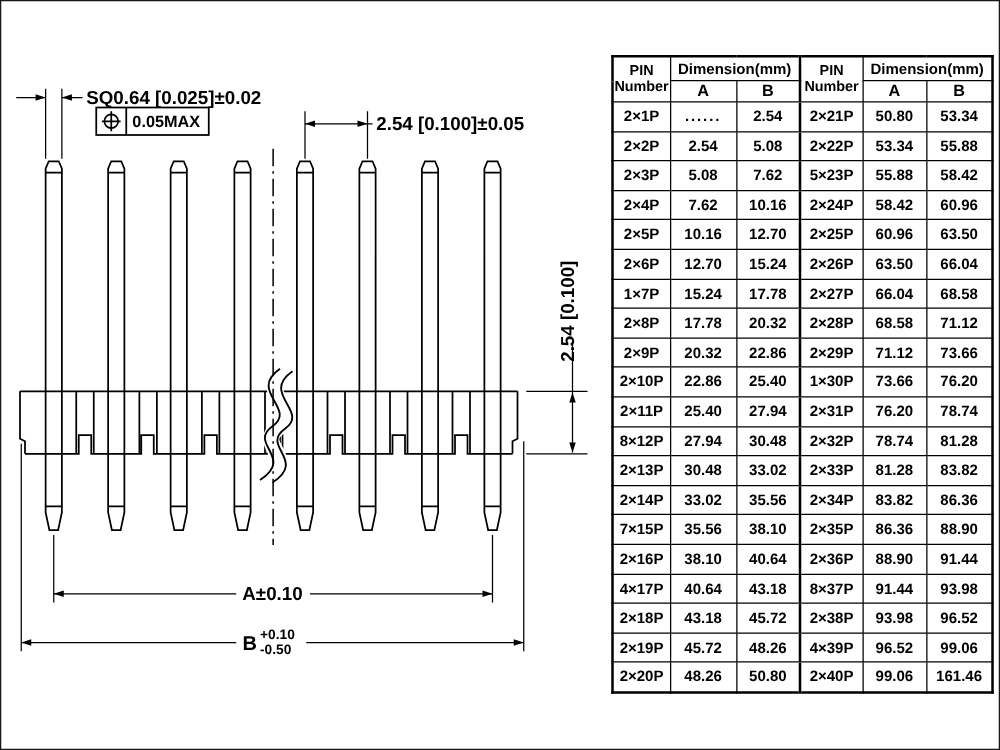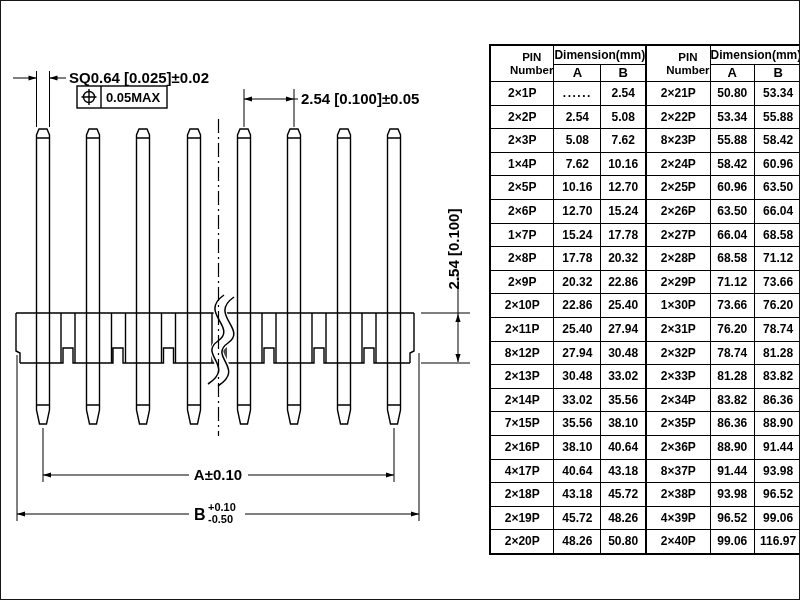--- a/index.html
+++ b/index.html
@@ -18,21 +18,21 @@
     font-weight:bold;font-size:12px;
     border:2px solid #000;
   }
   #dimtable th,#dimtable td{
     border:1.4px solid #000;text-align:center;vertical-align:middle;
     padding:0;line-height:1.05;white-space:nowrap;
   }
   #dimtable td{height:22.6px;}
   #dimtable tr.hrow1 th{height:18px;}
   #dimtable tr.hrow2 th{height:16px;font-size:13px;}
-  #dimtable th.pinhead{font-size:11.5px;padding-left:19px;}
+  #dimtable th.pinhead{font-size:11.5px;}
   #dimtable .mid{border-left:2px solid #000;}
   #dimtable td.dots{letter-spacing:1.5px;}
   svg text{fill:#000;font-family:"Liberation Sans",sans-serif;font-weight:bold;}
 </style>
 </head>
 <body>
 
 <div id="frame">
 
   <svg id="drawing" width="482" height="600" viewBox="0 0 482 600">
@@ -157,26 +157,26 @@
           <td>2.54</td>
           <td>5.08</td>
           <td class="mid">2×22P</td>
           <td>53.34</td>
           <td>55.88</td>
         </tr>
         <tr>
           <td>2×3P</td>
           <td>5.08</td>
           <td>7.62</td>
-          <td class="mid">8×23P</td>
+          <td class="mid">5×23P</td>
           <td>55.88</td>
           <td>58.42</td>
         </tr>
         <tr>
-          <td>1×4P</td>
+          <td>2×4P</td>
           <td>7.62</td>
           <td>10.16</td>
           <td class="mid">2×24P</td>
           <td>58.42</td>
           <td>60.96</td>
         </tr>
         <tr>
           <td>2×5P</td>
           <td>10.16</td>
           <td>12.70</td>
@@ -295,18 +295,18 @@
           <td class="mid">4×39P</td>
           <td>96.52</td>
           <td>99.06</td>
         </tr>
         <tr>
           <td>2×20P</td>
           <td>48.26</td>
           <td>50.80</td>
           <td class="mid">2×40P</td>
           <td>99.06</td>
-          <td>116.97</td>
+          <td>161.46</td>
         </tr>
       </tbody>
   </table>
 
 </div>
 
 </body></html>

